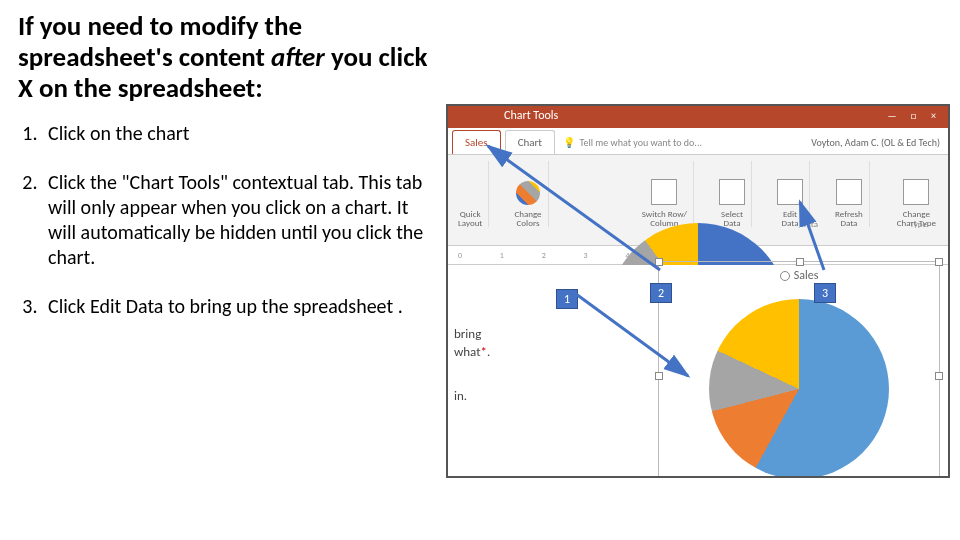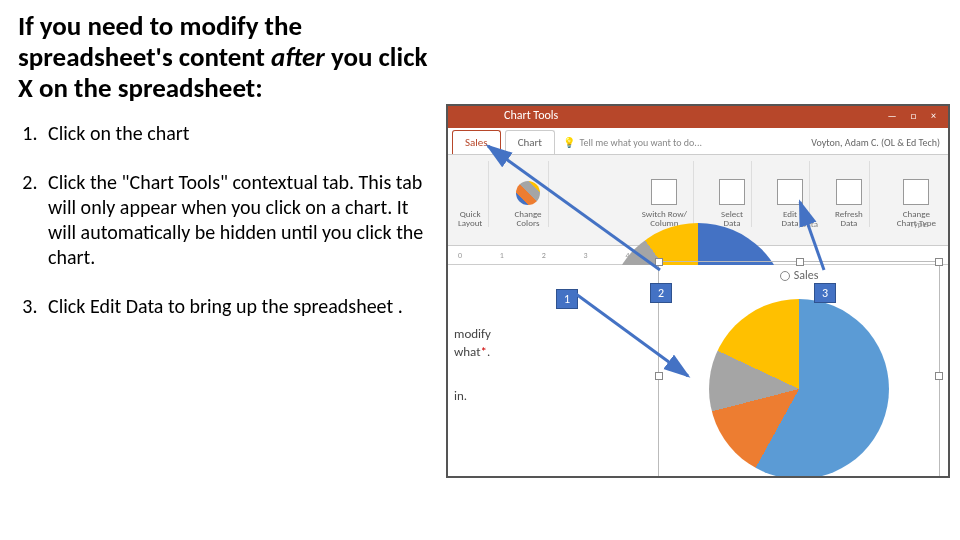--- a/index.html
+++ b/index.html
@@ -108,21 +108,21 @@
       <span class="grplabel" style="right:21px;top:112px">Type</span>
     </div>
 
     <div class="ruler">
         <span>0 1 2 3 4 5 6 7</span>
       </div>
 
     <div class="pptarea">
 
       <div class="leftsnip">
-        <div>modify</div>
+        <div>bring</div>
         <div><span>what</span><span class="star">*</span><span>.</span></div>
         <div style="margin-top:26px">in.</div>
       </div>
 
       <div class="chartbox">
         <div class="ct-title"><span class="ring"></span><span>Sales</span></div>
         <div class="pie"></div>
         <div class="handles">
           <div style="left:-4px;top:-4px"></div>
             <div style="right:-4px;top:-4px"></div>

